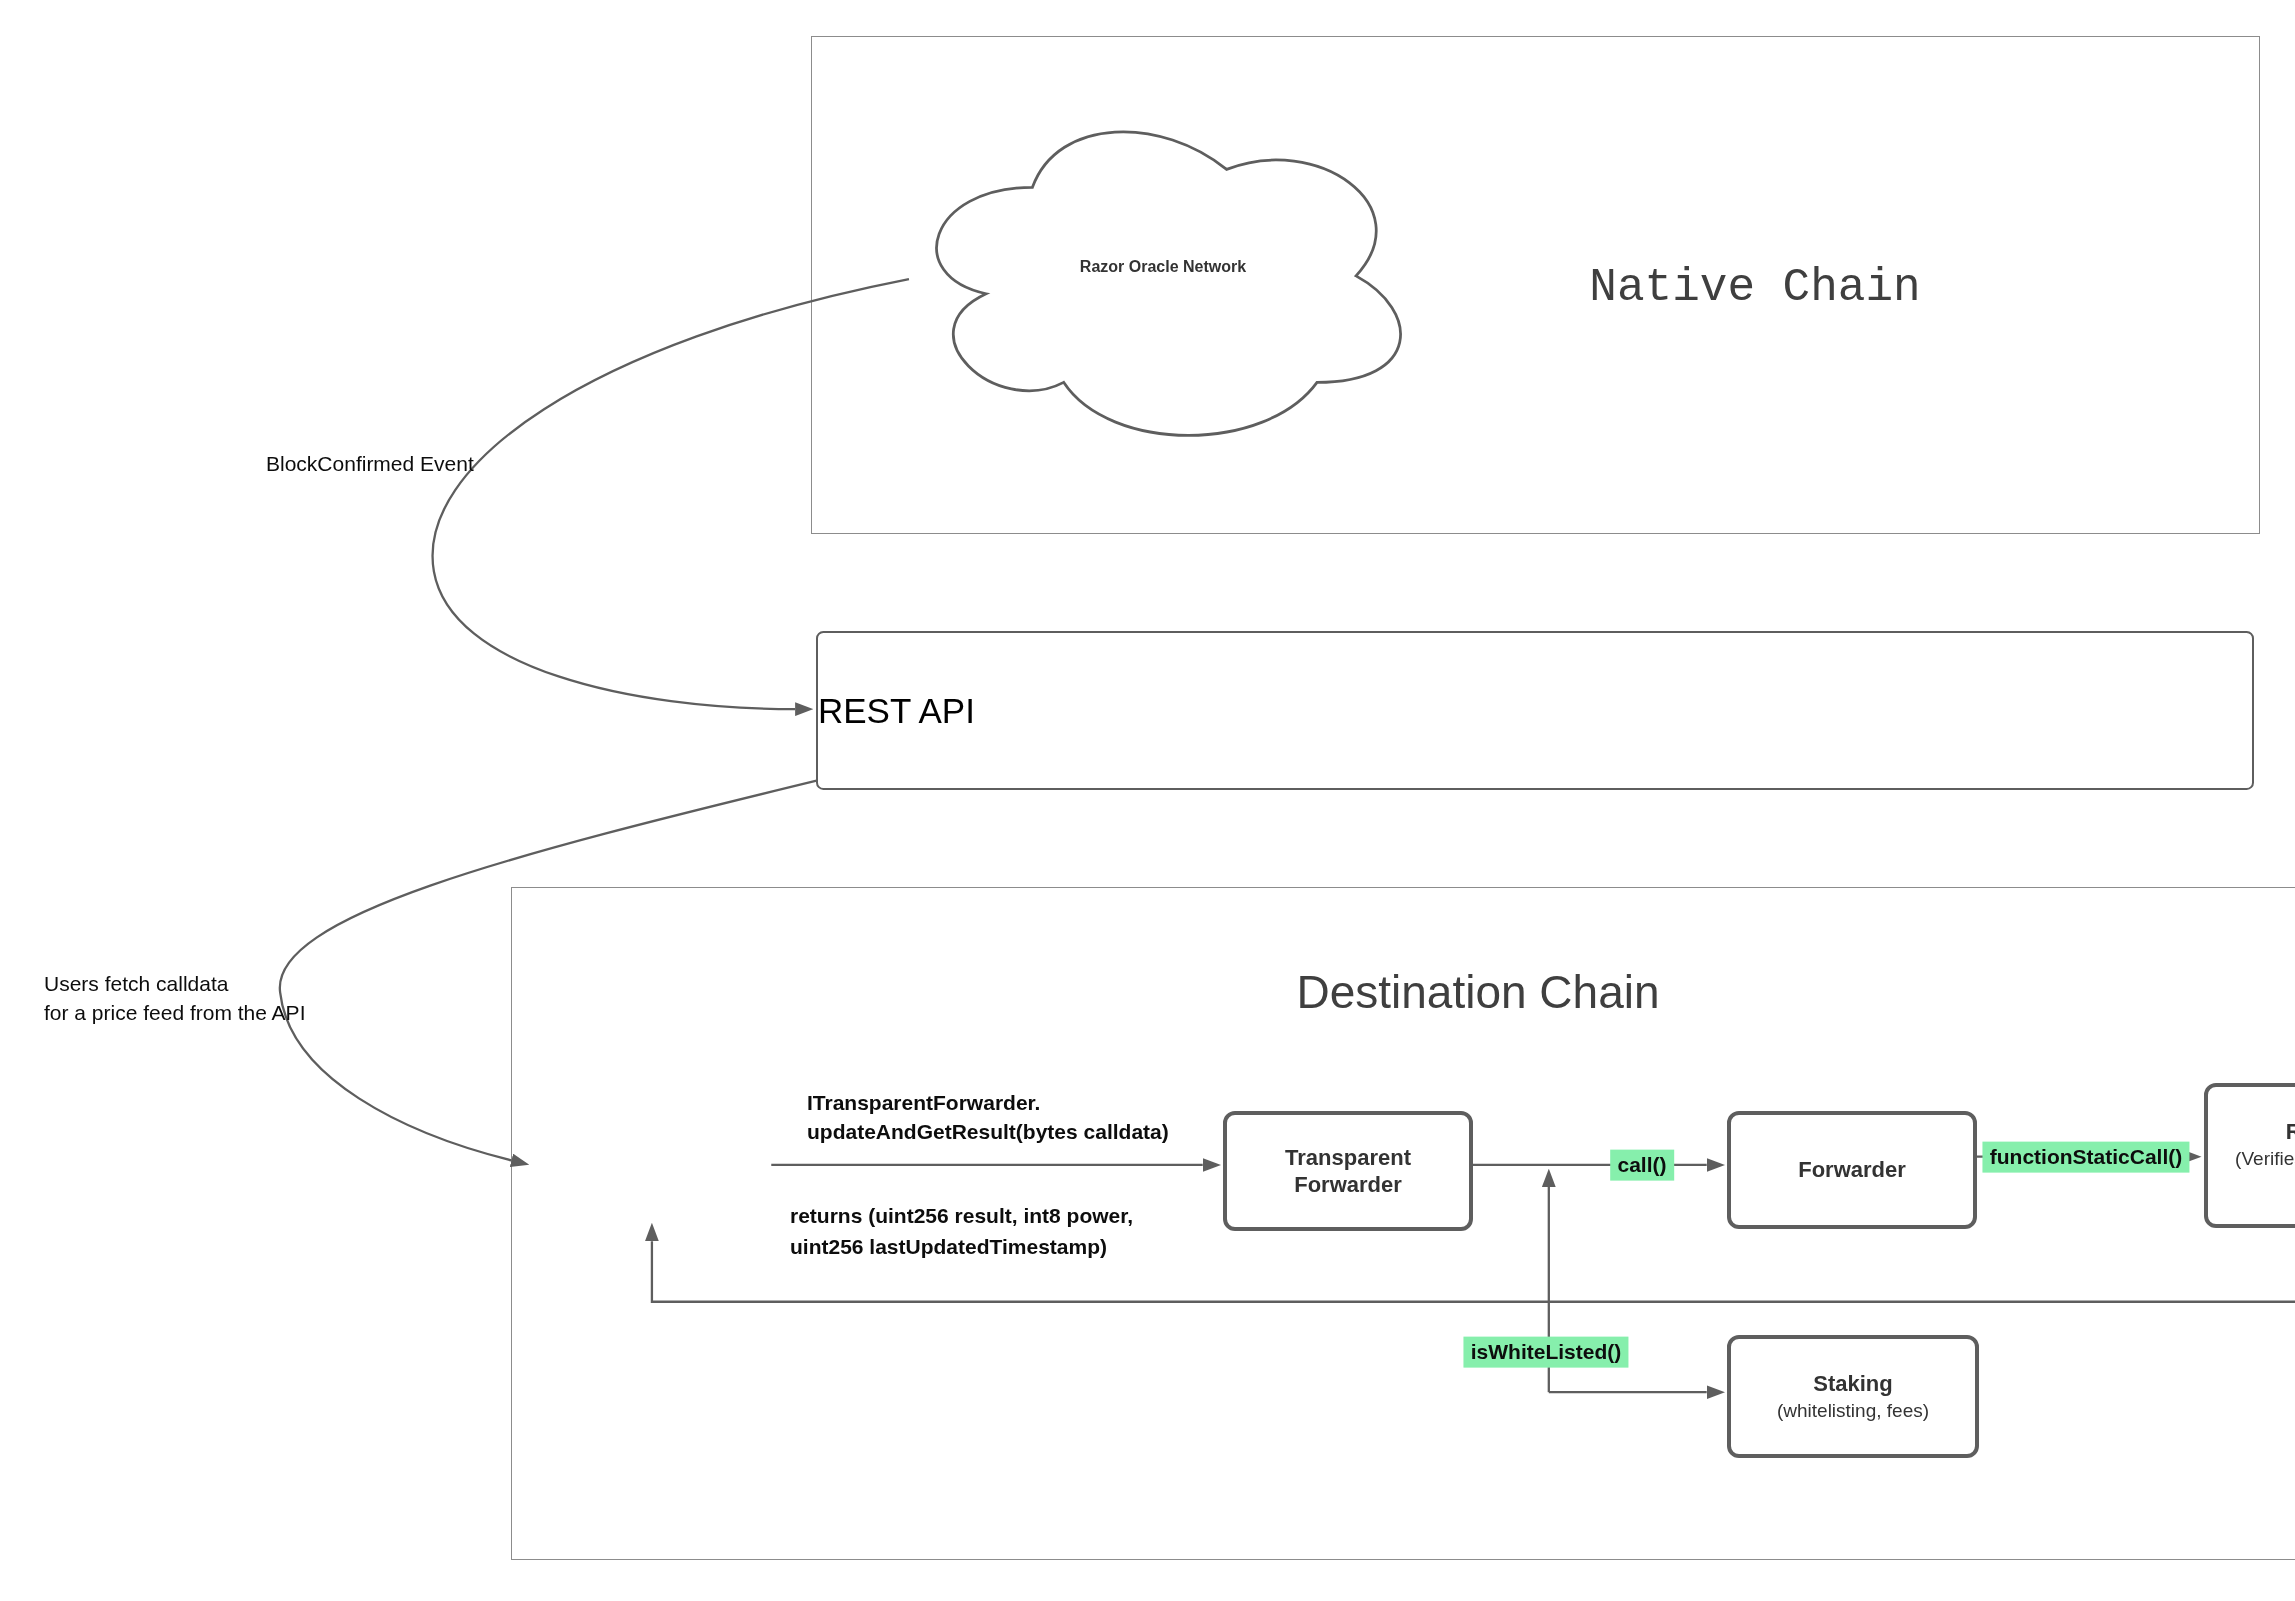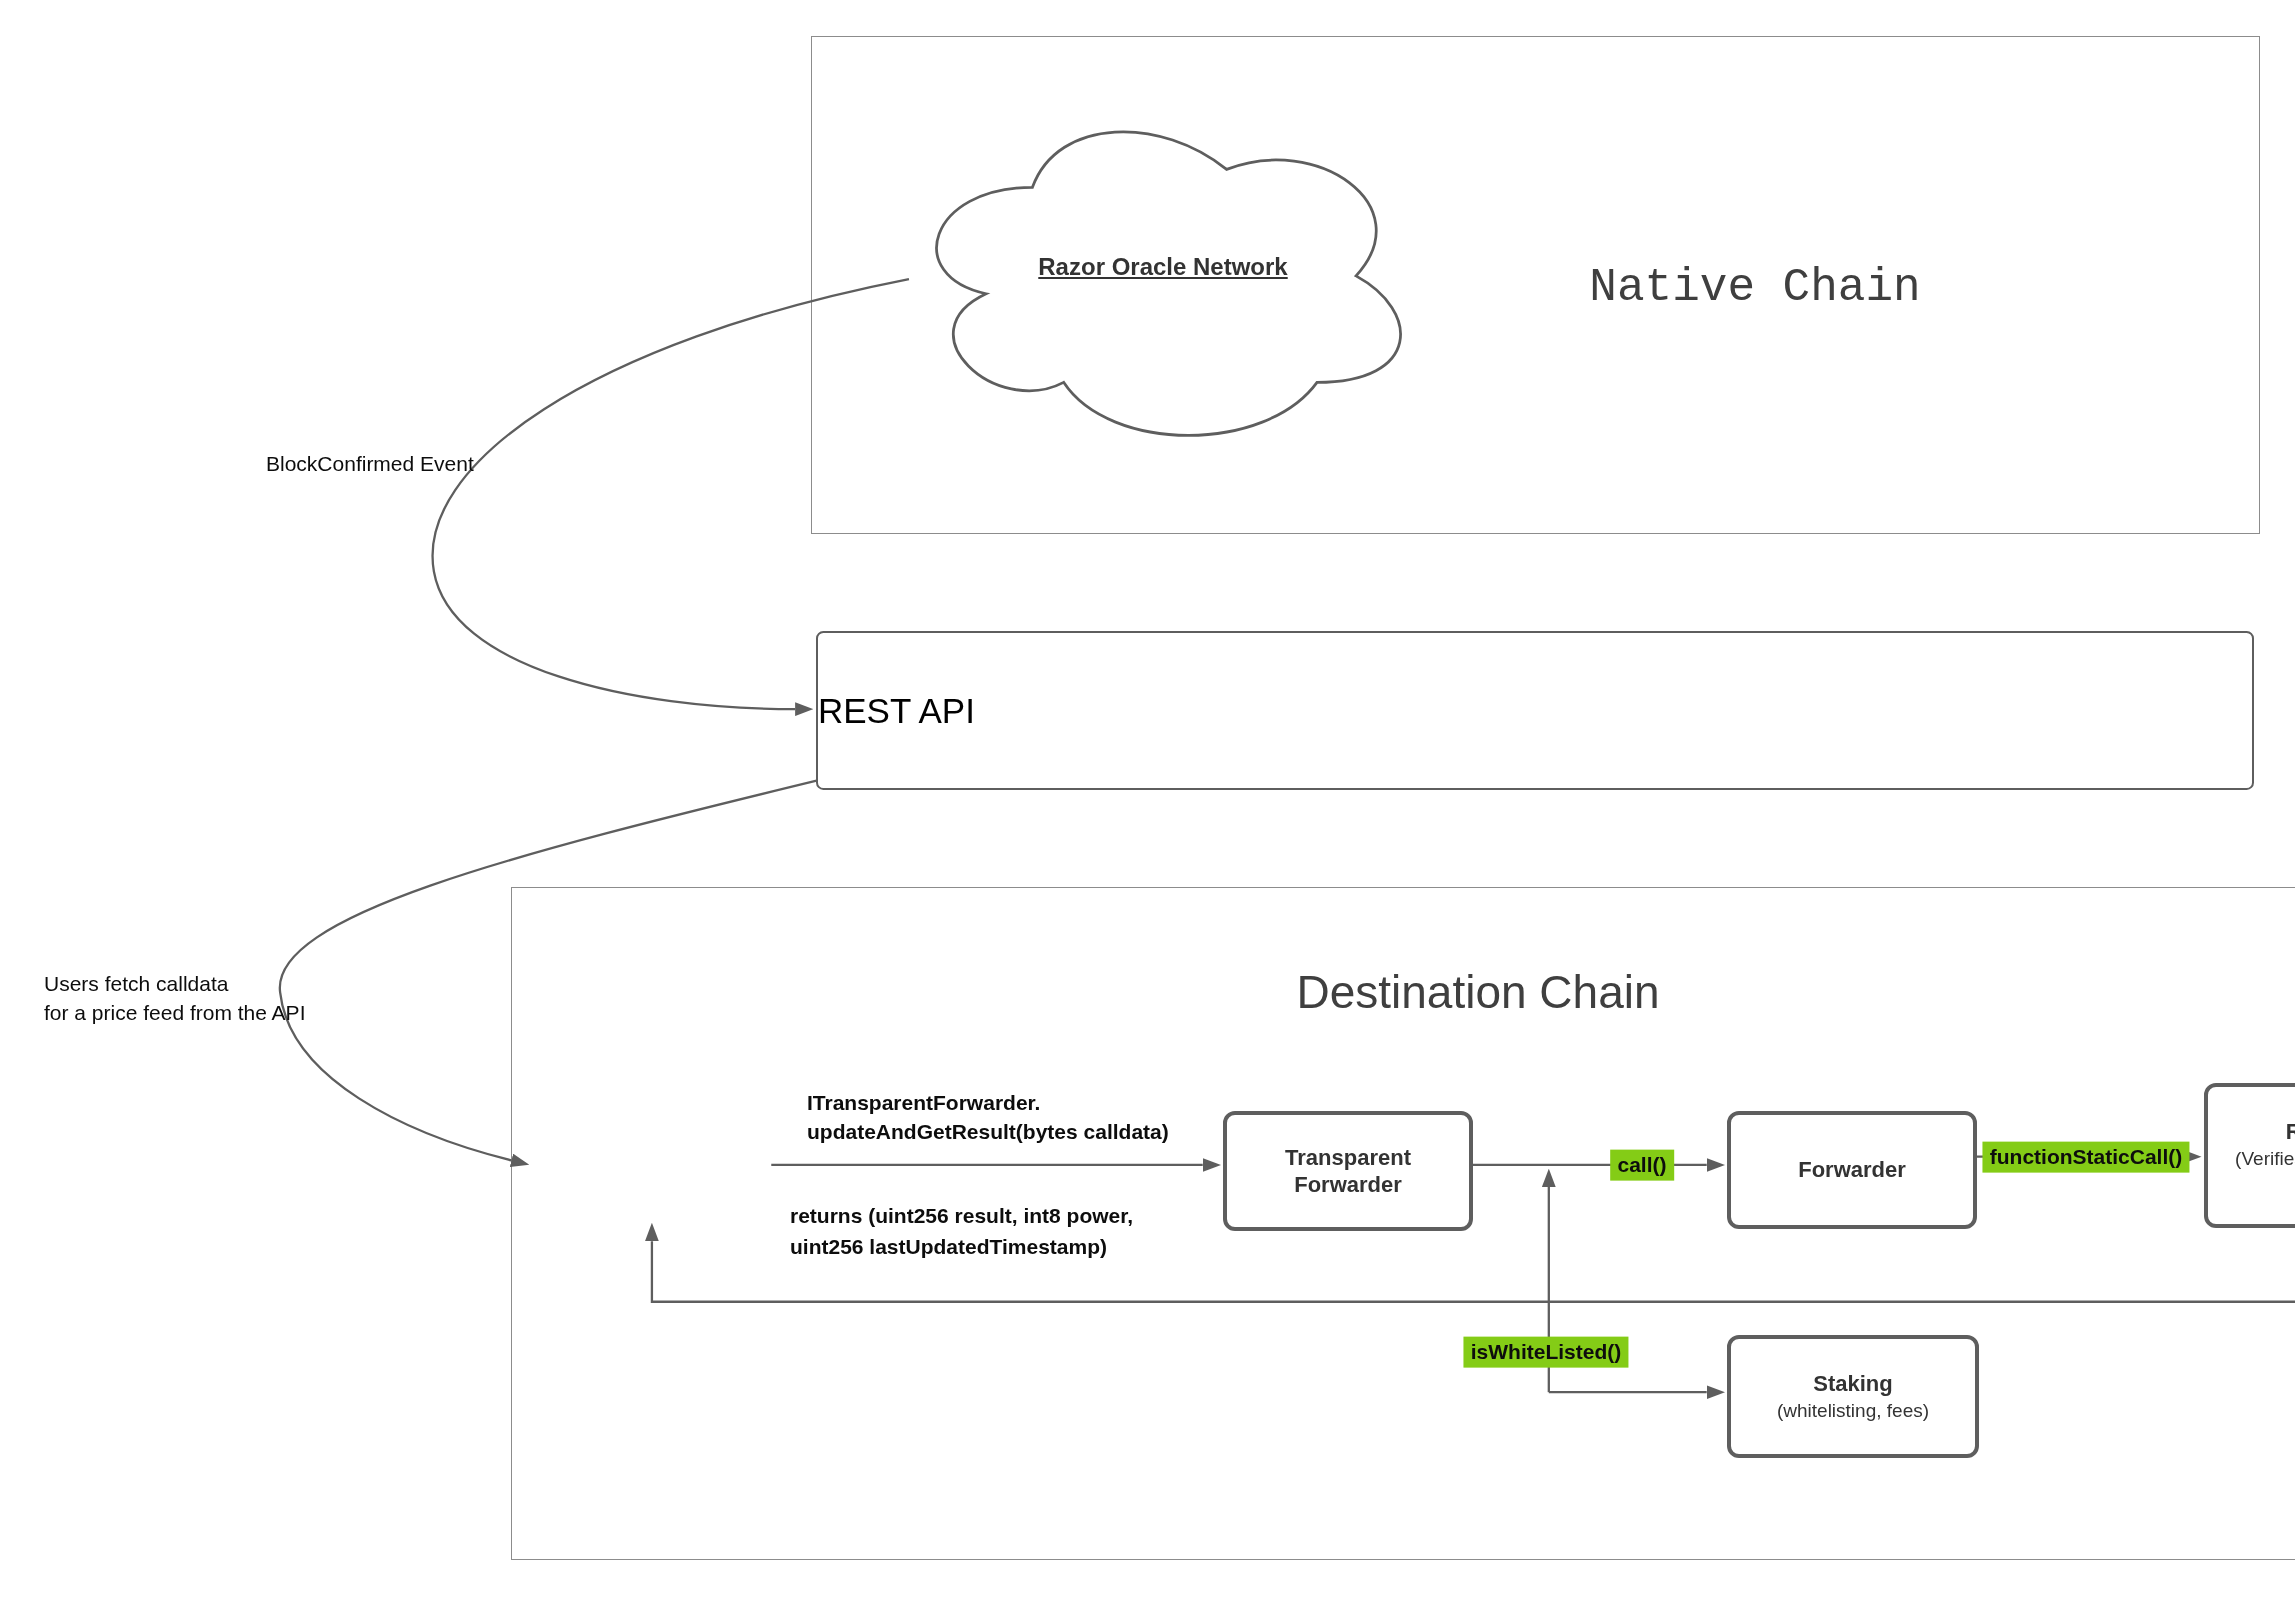--- a/index.html
+++ b/index.html
@@ -11,26 +11,26 @@
   .container-title{position:absolute;transform:translate(-50%,-50%);color:#3f3f3f;
                    font-size:46px;white-space:nowrap;}
   
   .node{position:absolute;border:4.1px solid #5e5e5e;border-radius:12px;background:#ffffff;
         display:flex;flex-direction:column;align-items:center;justify-content:center;text-align:center;}
   .node-label{font-size:22px;font-weight:bold;color:#333333;line-height:1.25;}
   .node-sublabel{font-size:19px;color:#333333;line-height:1.2;margin-top:2.8px;}
   .rest-api{position:absolute;border:2.8px solid #5e5e5e;border-radius:7.3px;background:#ffffff;
             display:flex;align-items:center;justify-content:flex-start;}
   .rest-api-label{font-size:35px;color:#000000;}
-  .cloud-label{position:absolute;transform:translate(-50%,-50%);font-size:24px;font-weight:bold;
-               color:#333333;white-space:nowrap;text-decoration:underline;}
+  .cloud-label{position:absolute;transform:translate(-50%,-50%);font-size:16px;font-weight:bold;
+               color:#333333;white-space:nowrap;}
   
   .edge-label{position:absolute;font-size:21px;color:#0d0d0d;line-height:1.38;white-space:nowrap;}
   .edge-label.bold{font-weight:bold;}
-  .on-line{transform:translate(-50%,-50%);background:#84cc16;padding:0.9px 7.3px;}
+  .on-line{transform:translate(-50%,-50%);background:#86efac;padding:0.9px 7.3px;}
 </style>
 </head>
 <body>
 
 <div class="canvas">
 
   <div class="container" style="left:811px;top:36px;width:1447px;height:496px;"></div>
   <div class="container-title" style="left:1755px;top:288px;font-family:Liberation Mono, monospace;">Native Chain</div>
 
   <div class="container" style="left:511px;top:887px;width:2032px;height:671px;"></div>

